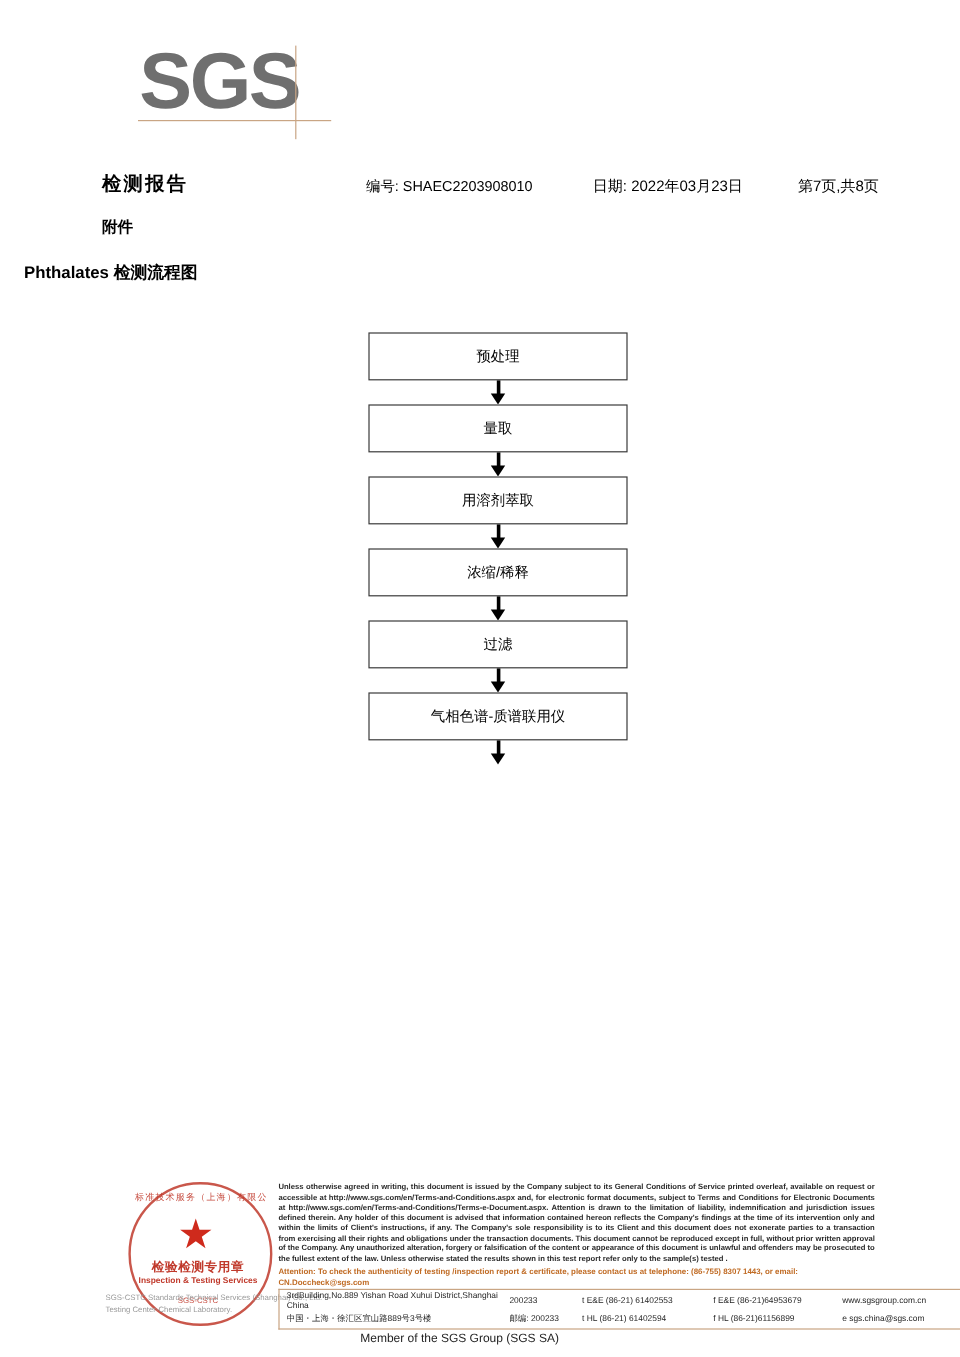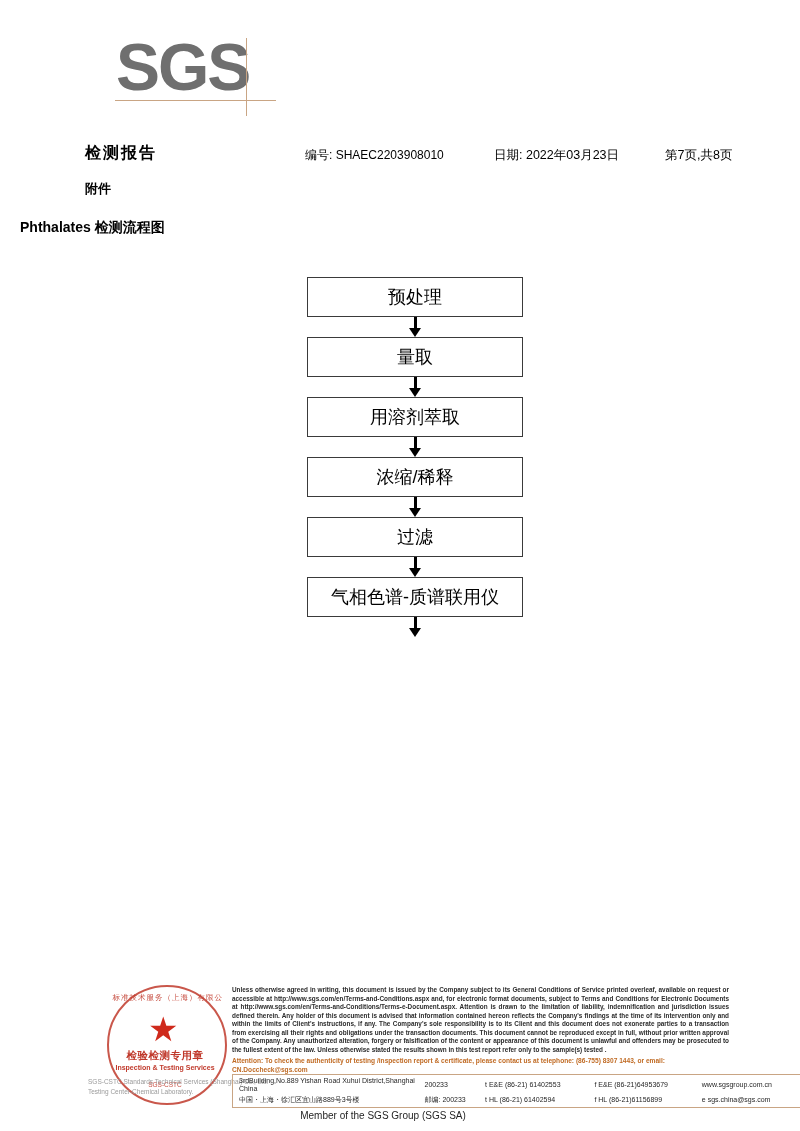--- a/index.html
+++ b/index.html
@@ -117,21 +117,21 @@
   .fbox {
     position: relative;
     width: 216px;
     height: 40px;
     border: 1px solid #3a3a3a;
     box-sizing: border-box;
     background: #fff;
     display: flex;
     align-items: center;
     justify-content: center;
-    font-size: 18px;
+    font-size: 12px;
     color: #000;
   }
   .fbox.last {
     border: 2px solid #2a2a2a;
     height: 40px;
   }
   .farrow {
     position: relative;
     width: 216px;
     height: 20px;

